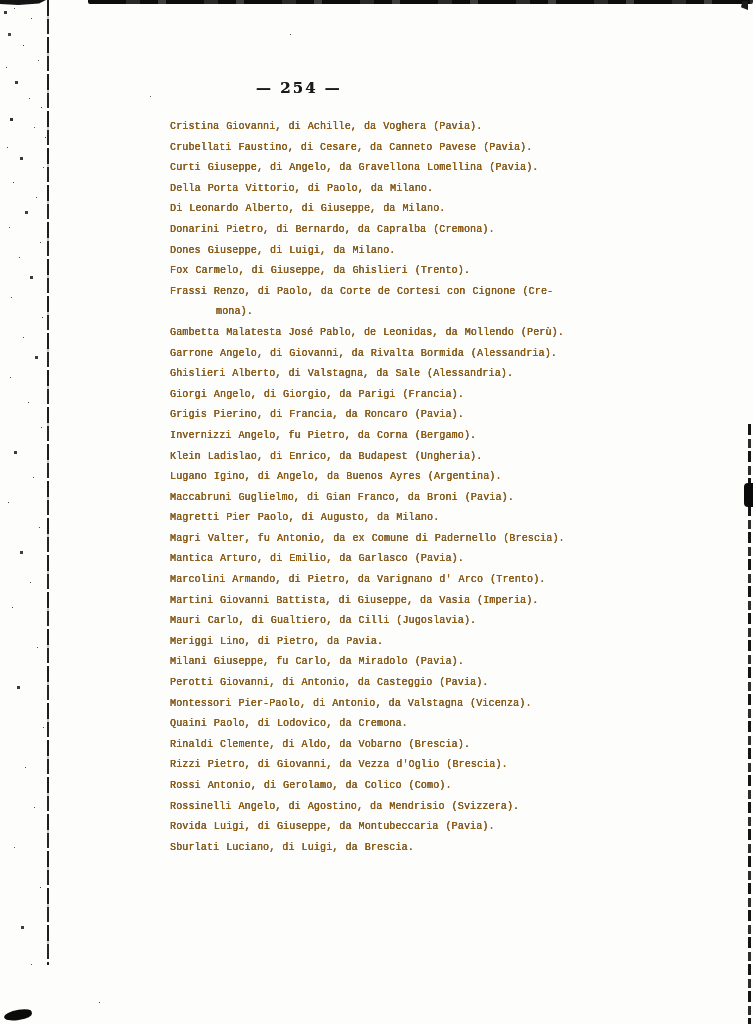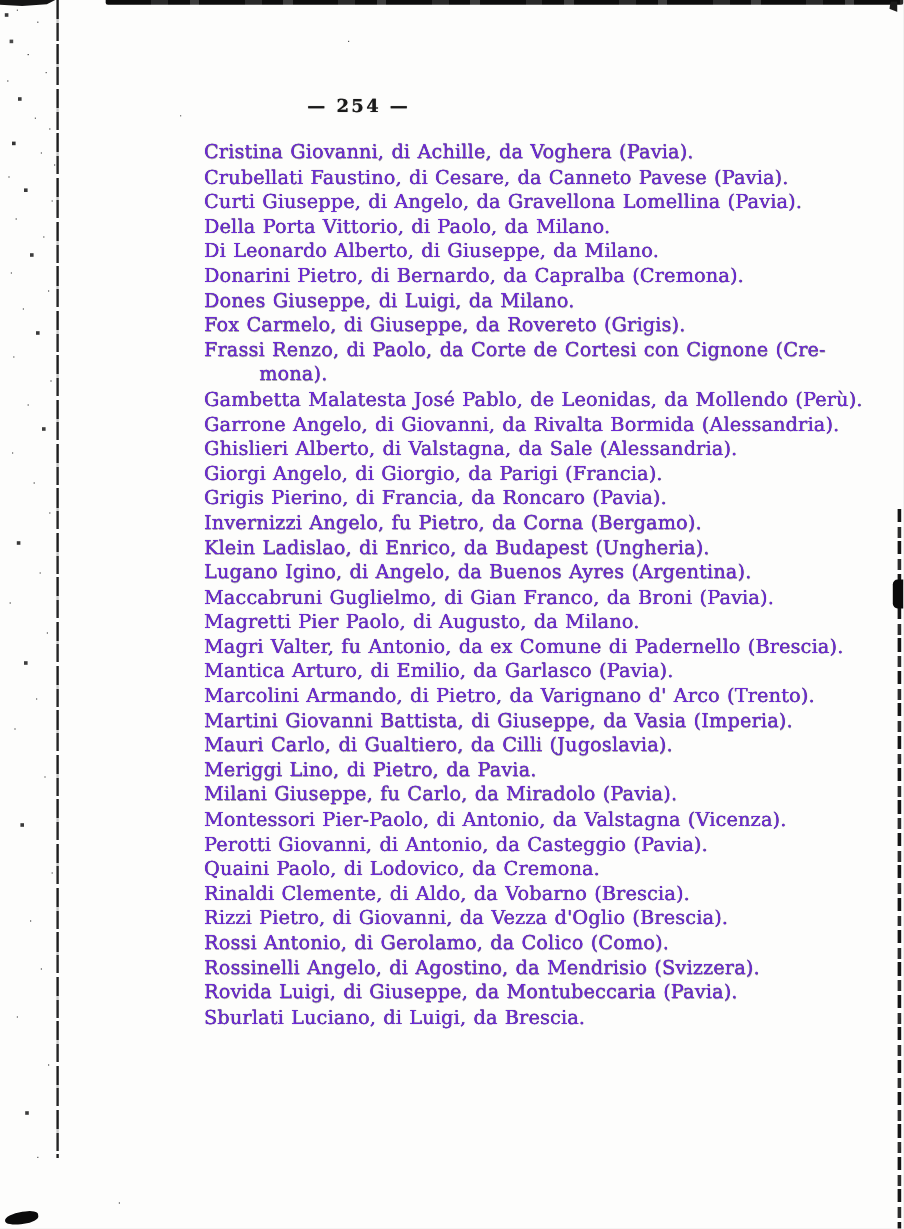--- a/index.html
+++ b/index.html
@@ -90,26 +90,27 @@
     color: #1a1a1a;
     text-shadow: 0 0 0.6px rgba(0,0,0,0.75);
   }
   .name-list {
     position: absolute;
     top: 117px; left: 170px; width: 560px;
   }
   .line {
     height: 20.6px;
     line-height: 20.6px;
-    font-size: 16px;
+    font-size: 10px;
     letter-spacing: 0.15px;
     word-spacing: 0.8px;
     white-space: nowrap;
-    color: #6d28d9;
+    color: #a16207;
     text-shadow: 0 0 0.6px rgba(10,10,10,0.8), 0.3px 0.3px 0 rgba(40,40,40,0.35);
+    font-family: Liberation Mono, monospace;
   }
   .line.cont { padding-left: 46px; }
 </style>
 </head>
 <body>
 
 <div class="scan">
 
   <div class="artifact top-edge-line"></div>
   <div class="artifact top-edge-chunk"></div>
@@ -123,42 +124,42 @@
   <div class="page-number">— 254 —</div>
 
   <div class="name-list">
       <div class="line">Cristina Giovanni, di Achille, da Voghera (Pavia).</div>
       <div class="line">Crubellati Faustino, di Cesare, da Canneto Pavese (Pavia).</div>
       <div class="line">Curti Giuseppe, di Angelo, da Gravellona Lomellina (Pavia).</div>
       <div class="line">Della Porta Vittorio, di Paolo, da Milano.</div>
       <div class="line">Di Leonardo Alberto, di Giuseppe, da Milano.</div>
       <div class="line">Donarini Pietro, di Bernardo, da Capralba (Cremona).</div>
       <div class="line">Dones Giuseppe, di Luigi, da Milano.</div>
-      <div class="line">Fox Carmelo, di Giuseppe, da Rovereto (Grigis).</div>
+      <div class="line">Fox Carmelo, di Giuseppe, da Ghislieri (Trento).</div>
       <div class="line">Frassi Renzo, di Paolo, da Corte de Cortesi con Cignone (Cre-</div>
       <div class="line cont">mona).</div>
       <div class="line">Gambetta Malatesta José Pablo, de Leonidas, da Mollendo (Perù).</div>
       <div class="line">Garrone Angelo, di Giovanni, da Rivalta Bormida (Alessandria).</div>
       <div class="line">Ghislieri Alberto, di Valstagna, da Sale (Alessandria).</div>
       <div class="line">Giorgi Angelo, di Giorgio, da Parigi (Francia).</div>
       <div class="line">Grigis Pierino, di Francia, da Roncaro (Pavia).</div>
       <div class="line">Invernizzi Angelo, fu Pietro, da Corna (Bergamo).</div>
       <div class="line">Klein Ladislao, di Enrico, da Budapest (Ungheria).</div>
       <div class="line">Lugano Igino, di Angelo, da Buenos Ayres (Argentina).</div>
       <div class="line">Maccabruni Guglielmo, di Gian Franco, da Broni (Pavia).</div>
       <div class="line">Magretti Pier Paolo, di Augusto, da Milano.</div>
       <div class="line">Magri Valter, fu Antonio, da ex Comune di Padernello (Brescia).</div>
       <div class="line">Mantica Arturo, di Emilio, da Garlasco (Pavia).</div>
       <div class="line">Marcolini Armando, di Pietro, da Varignano d' Arco (Trento).</div>
       <div class="line">Martini Giovanni Battista, di Giuseppe, da Vasia (Imperia).</div>
       <div class="line">Mauri Carlo, di Gualtiero, da Cilli (Jugoslavia).</div>
       <div class="line">Meriggi Lino, di Pietro, da Pavia.</div>
       <div class="line">Milani Giuseppe, fu Carlo, da Miradolo (Pavia).</div>
+      <div class="line">Perotti Giovanni, di Antonio, da Casteggio (Pavia).</div>
       <div class="line">Montessori Pier-Paolo, di Antonio, da Valstagna (Vicenza).</div>
-      <div class="line">Perotti Giovanni, di Antonio, da Casteggio (Pavia).</div>
       <div class="line">Quaini Paolo, di Lodovico, da Cremona.</div>
       <div class="line">Rinaldi Clemente, di Aldo, da Vobarno (Brescia).</div>
       <div class="line">Rizzi Pietro, di Giovanni, da Vezza d'Oglio (Brescia).</div>
       <div class="line">Rossi Antonio, di Gerolamo, da Colico (Como).</div>
       <div class="line">Rossinelli Angelo, di Agostino, da Mendrisio (Svizzera).</div>
       <div class="line">Rovida Luigi, di Giuseppe, da Montubeccaria (Pavia).</div>
       <div class="line">Sburlati Luciano, di Luigi, da Brescia.</div>
     </div>
 </div>
 

